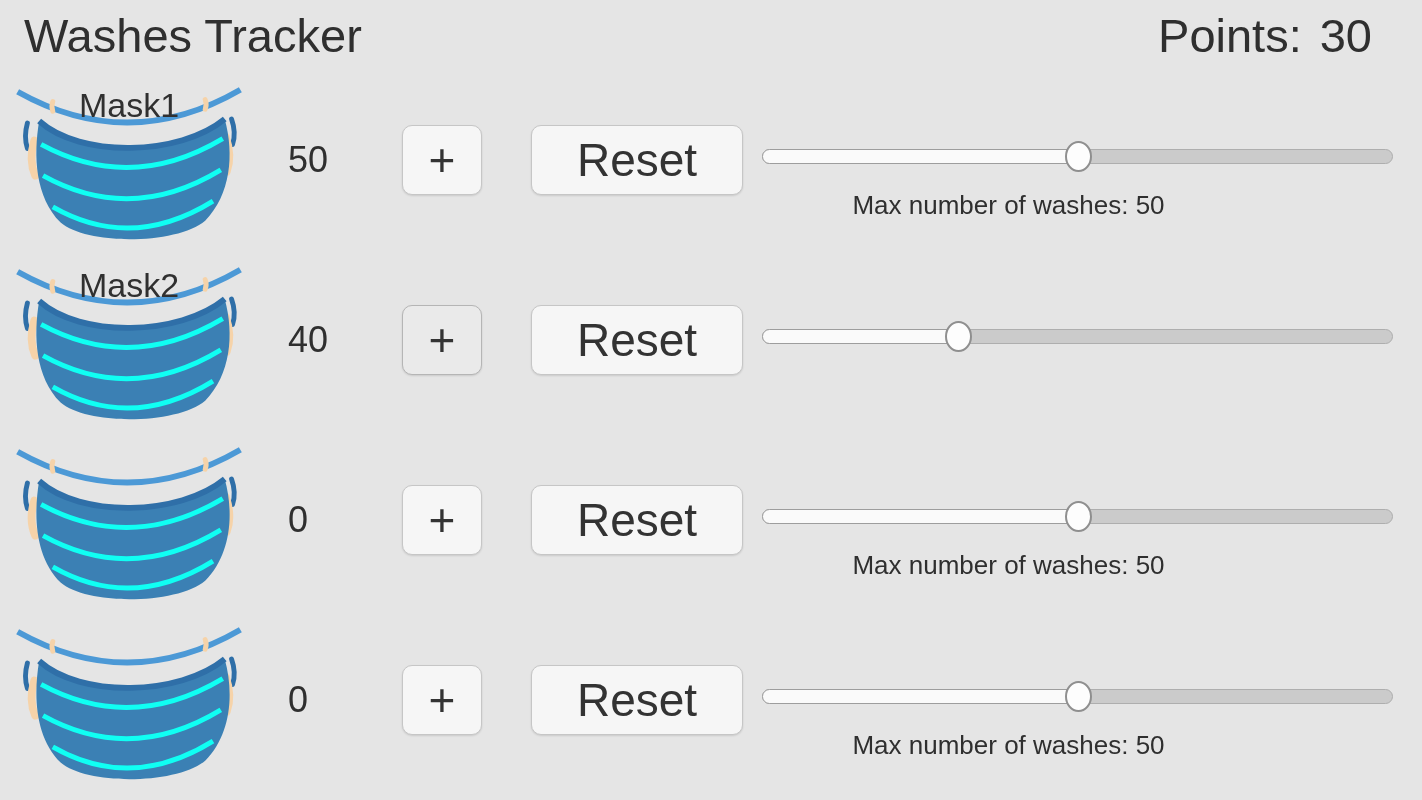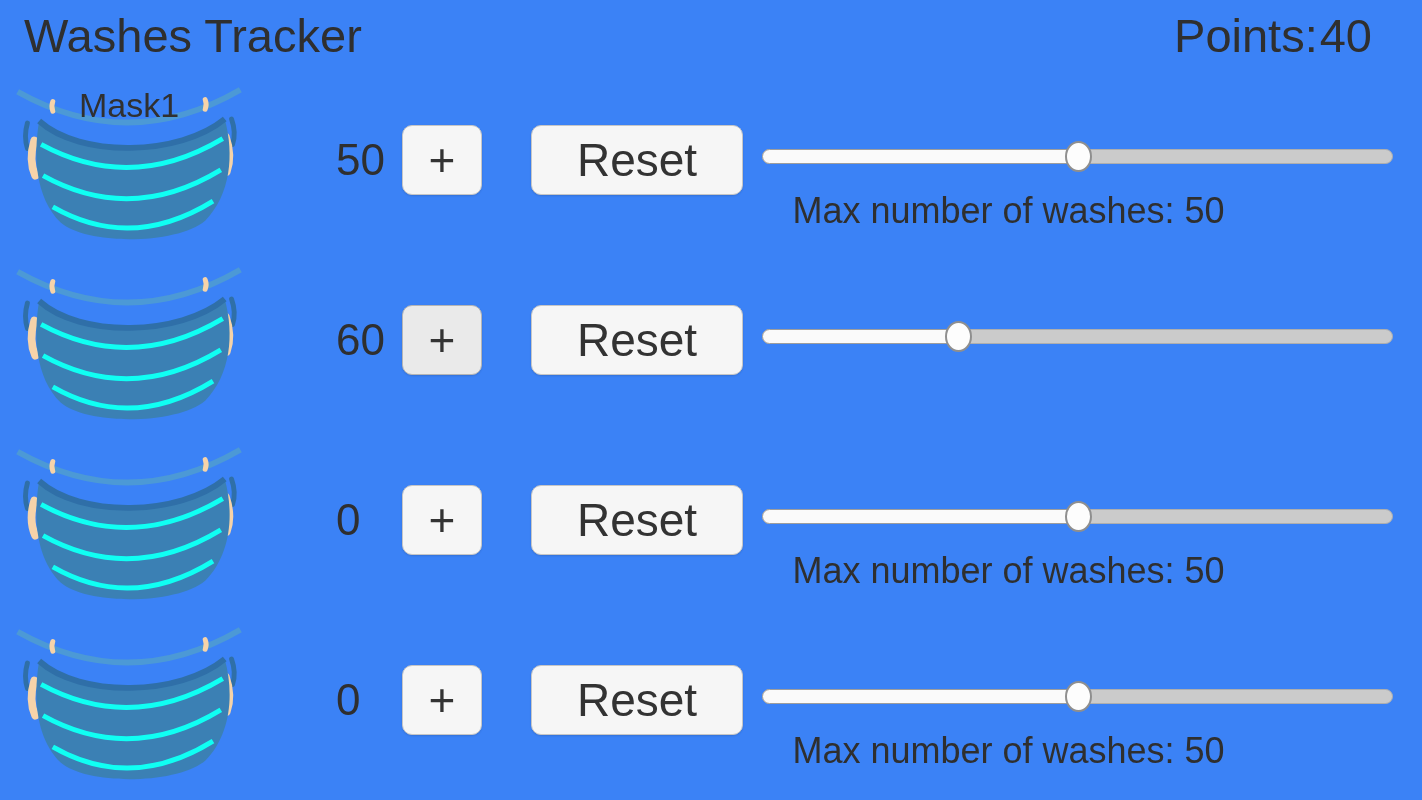--- a/index.html
+++ b/index.html
@@ -1,39 +1,39 @@
 <!DOCTYPE html>
 <html><head>
 <meta charset="utf-8">
 <style>
   html,body{margin:0;padding:0;}
   body{font-family:"Liberation Sans","DejaVu Sans",sans-serif;}
   .stage{
     position:relative;width:1422px;height:800px;overflow:hidden;
-    background:#3b82f6;color:#2f2f2f;
+    background:#e5e5e5;color:#2f2f2f;
   }
   .app-title{
     position:absolute;left:24px;top:6px;font-size:47px;line-height:60px;
     color:#2f2f2f;
   }
   .points{
     position:absolute;right:50px;top:6px;font-size:47px;line-height:60px;
-    display:flex;gap:2px;color:#2f2f2f;
+    display:flex;gap:18px;color:#2f2f2f;
   }
   .rows{position:absolute;left:0;top:78px;width:1422px;}
   .row{position:relative;width:1422px;height:180px;}
   .mask-figure{position:absolute;left:10px;top:2px;width:238px;height:168px;}
   .mask-figure svg{width:238px;height:168px;display:block;}
   .mask-label{
     position:absolute;left:10px;top:8px;width:238px;text-align:center;
     font-size:34px;color:#303030;
   }
   .count{
     position:absolute;left:288px;top:47px;width:100px;height:70px;
-    font-size:44px;line-height:70px;color:#2f2f2f;margin-left:48px;
+    font-size:36px;line-height:70px;color:#2f2f2f;
   }
   .btn{
     position:absolute;top:47px;height:70px;box-sizing:border-box;
     background:#f6f6f6;border:1px solid #c6c6c6;border-radius:10px;
     color:#333;display:flex;align-items:center;justify-content:center;
     box-shadow:0 1px 2px rgba(0,0,0,0.12);cursor:pointer;
     font-family:"Liberation Sans","DejaVu Sans",sans-serif;
   }
   .btn-plus{left:402px;width:80px;font-size:46px;font-weight:400;}
   .btn-plus.pressed{background:#eaeaea;border-color:#b5b5b5;}
@@ -52,21 +52,21 @@
     box-sizing:border-box;
   }
   .slider-thumb{
     position:absolute;top:0;left:50%;width:27px;height:31px;
     margin-left:-13px;background:#fdfdfd;border:2px solid #8f8f8f;
     border-radius:50%;box-sizing:border-box;cursor:pointer;
   }
   .max-label{
     position:absolute;left:762px;top:112px;width:631px;
     box-sizing:border-box;padding-right:138px;text-align:center;
-    font-size:36px;color:#2f2f2f;white-space:nowrap;
+    font-size:26px;color:#2f2f2f;white-space:nowrap;
   }
 </style>
 </head>
 <body>
 
 <svg width="0" height="0" style="position:absolute">
   <defs>
     <symbol id="mask-shape" viewBox="0 0 240 172">
       <path d="M6 12 Q120 76 234 10" fill="none" stroke="#4c99d6" stroke-width="6"></path>
       <path d="M16 44 q-4 14 0 26" fill="none" stroke="#2f6fa8" stroke-width="5" stroke-linecap="round"></path>
@@ -83,21 +83,21 @@
     </symbol>
   </defs>
 </svg>
 
 <div class="stage">
 
   <div class="app-title">Washes Tracker</div>
 
   <div class="points">
     <span>Points:</span>
-      <span>40</span>
+      <span>30</span>
   </div>
 
   <div class="rows">
 
     <div class="row">
       <div class="mask-figure">
         <svg>
             <use href="#mask-shape"></use>
           </svg>
       </div>
@@ -112,21 +112,22 @@
       </div>
       <div class="max-label">Max number of washes: 50</div>
     </div>
 
     <div class="row">
       <div class="mask-figure">
         <svg>
             <use href="#mask-shape"></use>
           </svg>
       </div>
-      <div class="count">60</div>
+      <div class="mask-label">Mask2</div>
+      <div class="count">40</div>
       <button class="btn btn-plus pressed">+</button>
       <button class="btn btn-reset">Reset</button>
       <div class="slider">
         <div class="slider-track"></div>
         <div class="slider-fill" style="width: 31%;"></div>
         <div class="slider-thumb" style="left: 31%;"></div>
       </div>
     </div>
 
     <div class="row">

